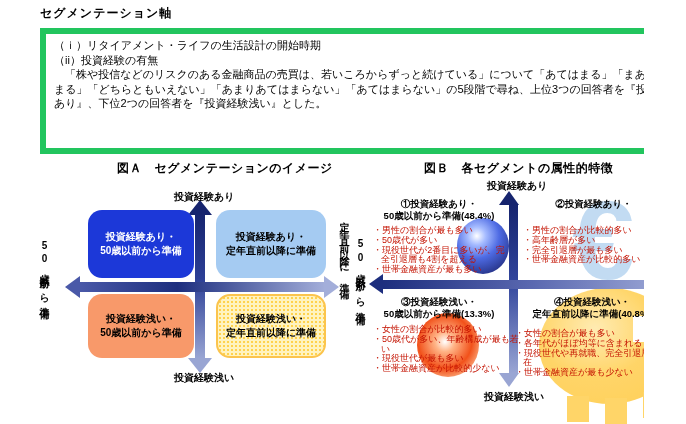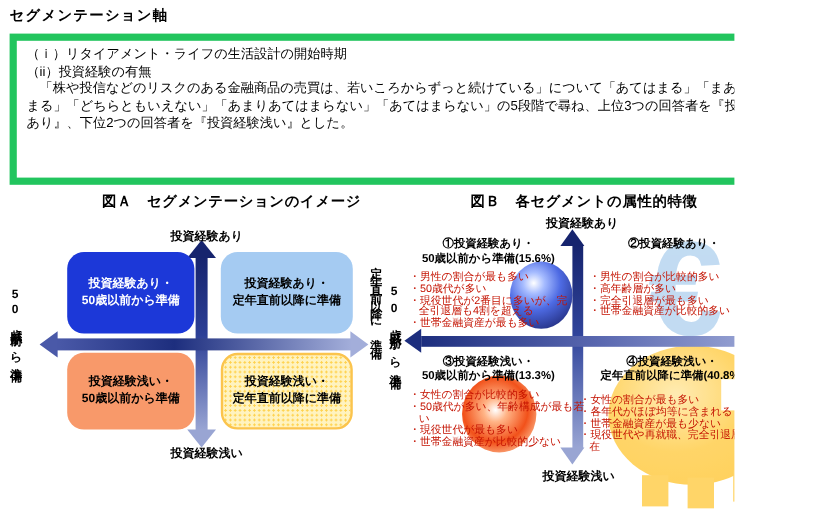--- a/index.html
+++ b/index.html
@@ -1,18 +1,18 @@
 <!DOCTYPE html>
 <html><head>
 <meta charset="utf-8">
 <style>
   html,body { margin:0; padding:0; background:#ffffff; }
   .canvas {
     position:relative; width:612px; height:424px; background:#ffffff;
-    font-family:"Liberation Sans", sans-serif; color:#000; overflow:hidden;
+    font-family:"Liberation Sans", sans-serif; color:#000; overflow:hidden;margin-left:32px;
   }
   .abs { position:absolute; }
 
   
   .page-title { left:8px; top:5px; font-size:12px; font-weight:bold; letter-spacing:1px; }
   .def-box {
     left:8px; top:28px; width:664px; height:126px; box-sizing:border-box;
     border:6px solid #22c55e; padding:4px 8px; font-size:11px; line-height:14.6px;
   }
   .def-body { text-indent:11px; }
@@ -166,21 +166,21 @@
   <div class="abs head" id="figB-head-left"></div>
   <div class="abs head" id="figB-head-right"></div>
 
   <div class="abs axis-label" id="figB-top-label">投資経験あり</div>
   <div class="abs axis-label" id="figB-bottom-label">投資経験浅い</div>
   <div class="abs v-label" id="figB-left-label">50歳以前から準備</div>
   <div class="abs v-label" id="figB-right-label">定年直前以降に準備</div>
 
   <div class="abs seg-title" id="seg1-title">
     <div>①投資経験あり・</div>
-    <div>50歳以前から準備(15.6%)</div>
+    <div>50歳以前から準備(48.4%)</div>
   </div>
   <div class="abs seg-bullets" id="seg1-bullets">
     <div class="bullet">・男性の割合が最も多い</div>
     <div class="bullet">・50歳代が多い</div>
     <div class="bullet">・現役世代が2番目に多いが、完全引退層も4割を超える</div>
     <div class="bullet">・世帯金融資産が最も多い</div>
   </div>
 
   <div class="abs seg-title" id="seg2-title">
     <div>②投資経験あり・</div>
@@ -203,17 +203,17 @@
     <div class="bullet">・世帯金融資産が比較的少ない</div>
   </div>
 
   <div class="abs seg-title" id="seg4-title">
     <div>④投資経験浅い・</div>
     <div>定年直前以降に準備(40.8%)</div>
   </div>
   <div class="abs seg-bullets" id="seg4-bullets">
     <div class="bullet">・女性の割合が最も多い</div>
     <div class="bullet">・各年代がほぼ均等に含まれる</div>
+    <div class="bullet">・現役世代や再就職、完全引退層が混在</div>
     <div class="bullet">・世帯金融資産が最も少ない</div>
-    <div class="bullet">・現役世代や再就職、完全引退層が混在</div>
   </div>
 
 </div>
 
 </body></html>

